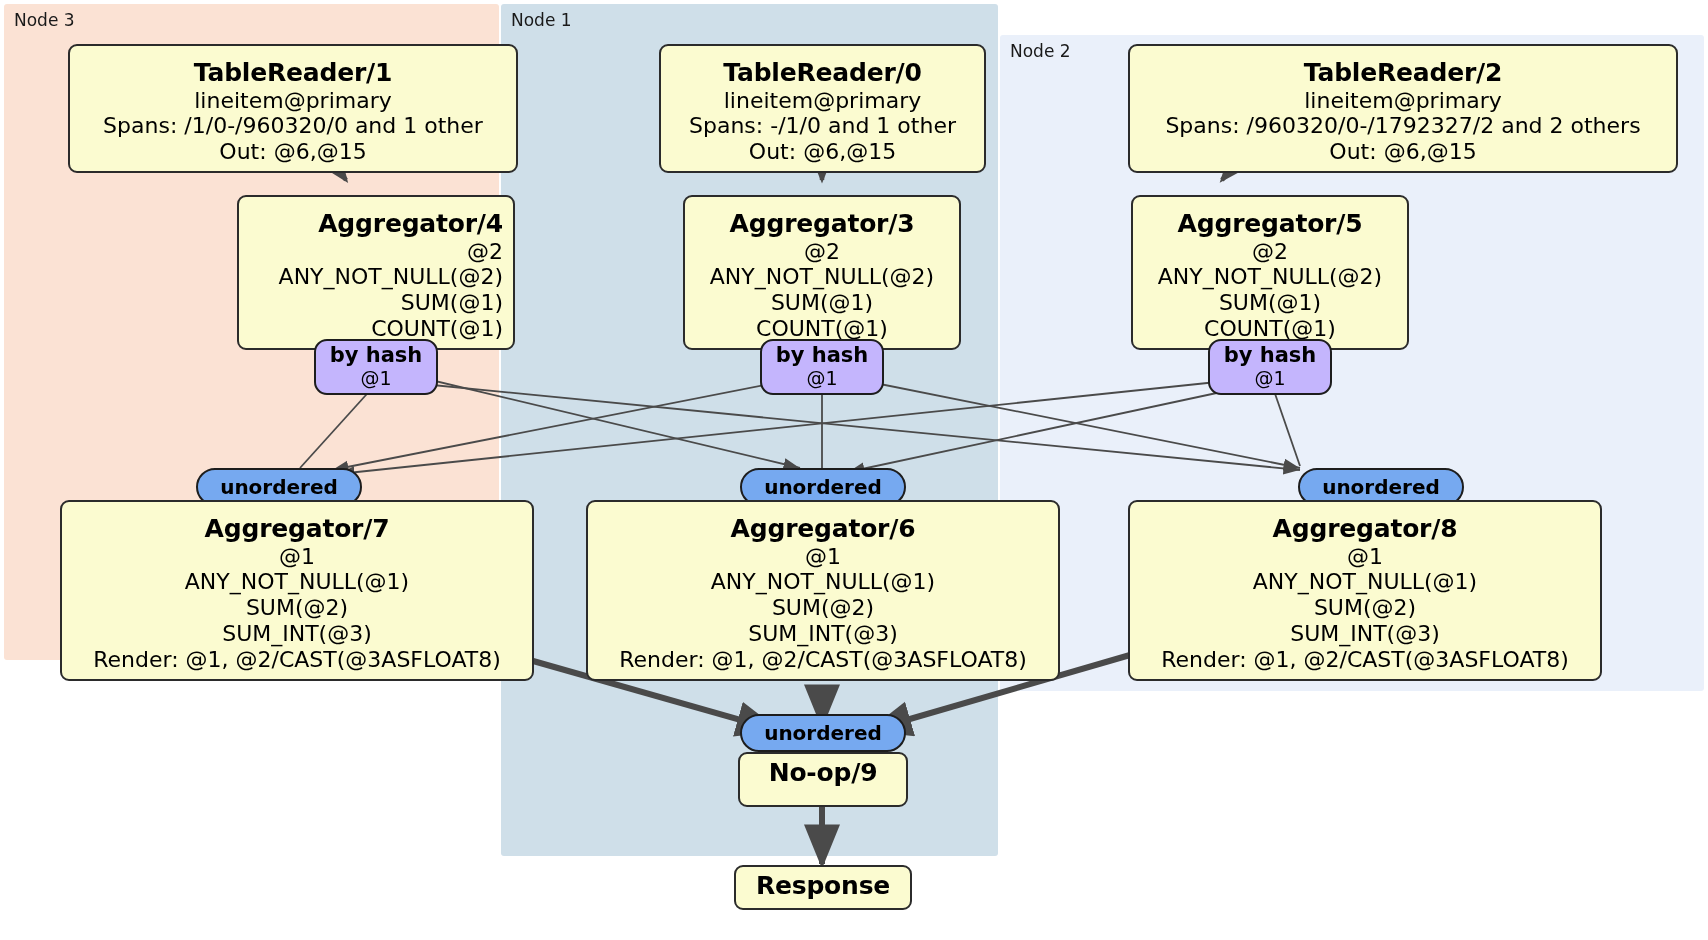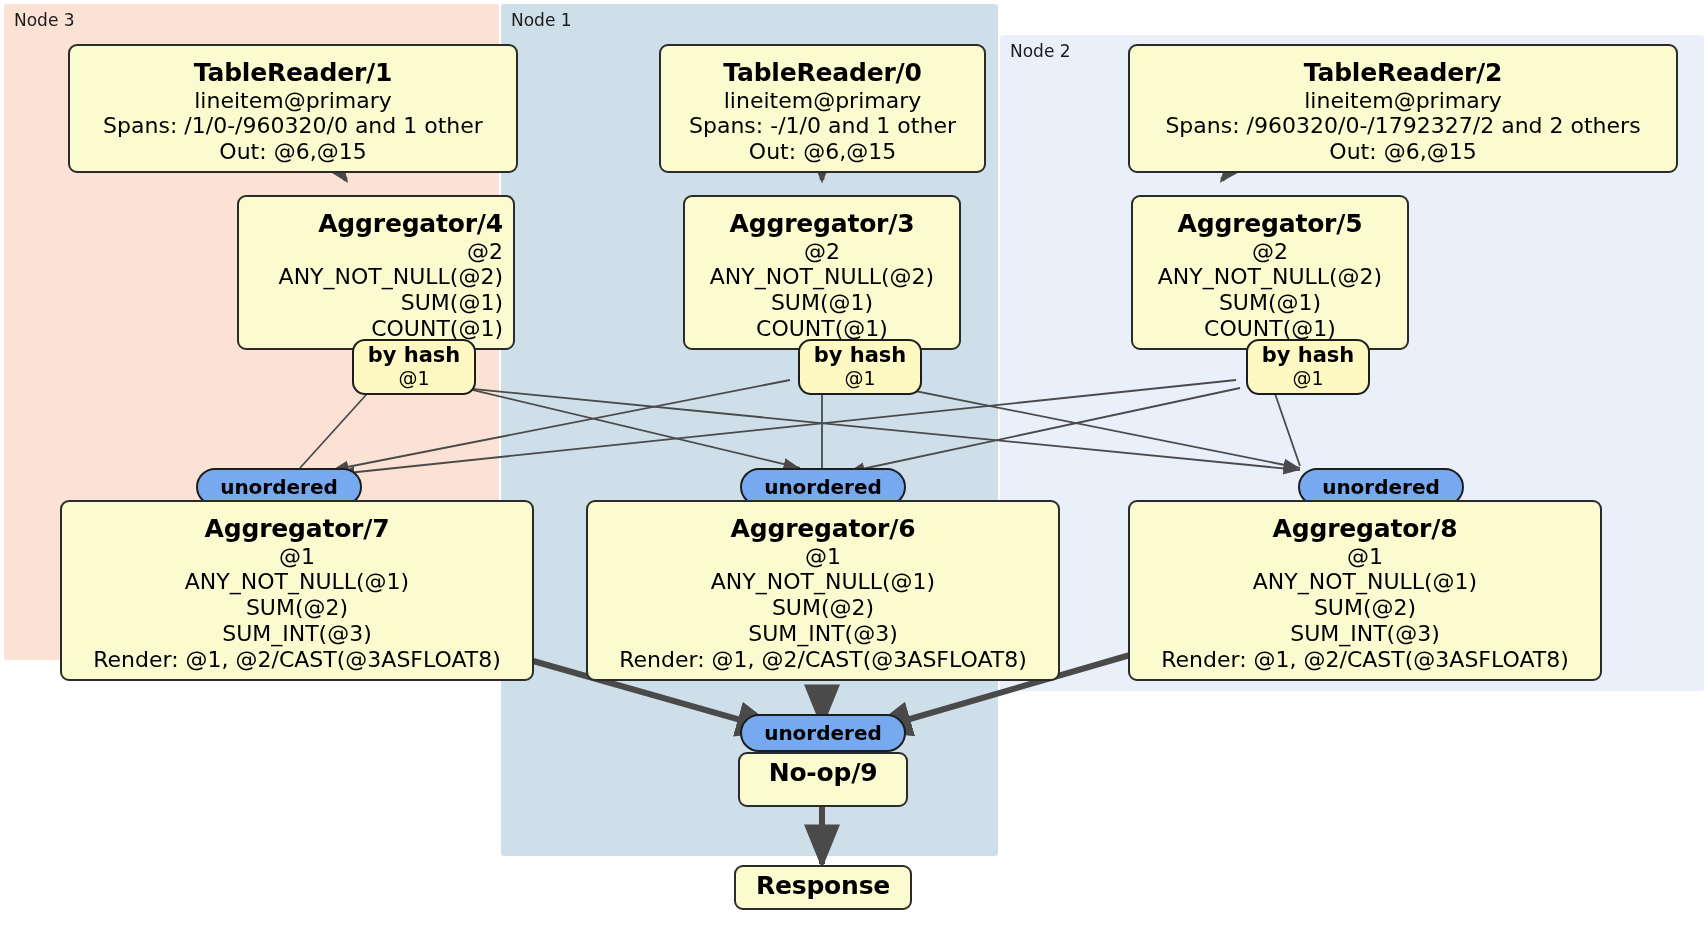--- a/index.html
+++ b/index.html
@@ -37,24 +37,23 @@
   
   .pill{
     position:absolute;
     box-sizing:border-box;
     border:2px solid #1d1d1d;
     text-align:center;
     color:#000;
     line-height:1.12;
   }
   .pill.hash{
-    background:#fef9c3;
+    background:#c4b5fd;
     border-radius:13px;
     padding-top:3px;
-    margin-left:38px;
   }
   .pill.hash .p1{font-weight:bold;font-size:21px;}
   .pill.hash .p2{font-size:19px;}
   .pill.unordered{
     background:#76a9f0;
     border-radius:999px;
     font-weight:bold;
     font-size:20px;
     display:flex;align-items:center;justify-content:center;
   }

